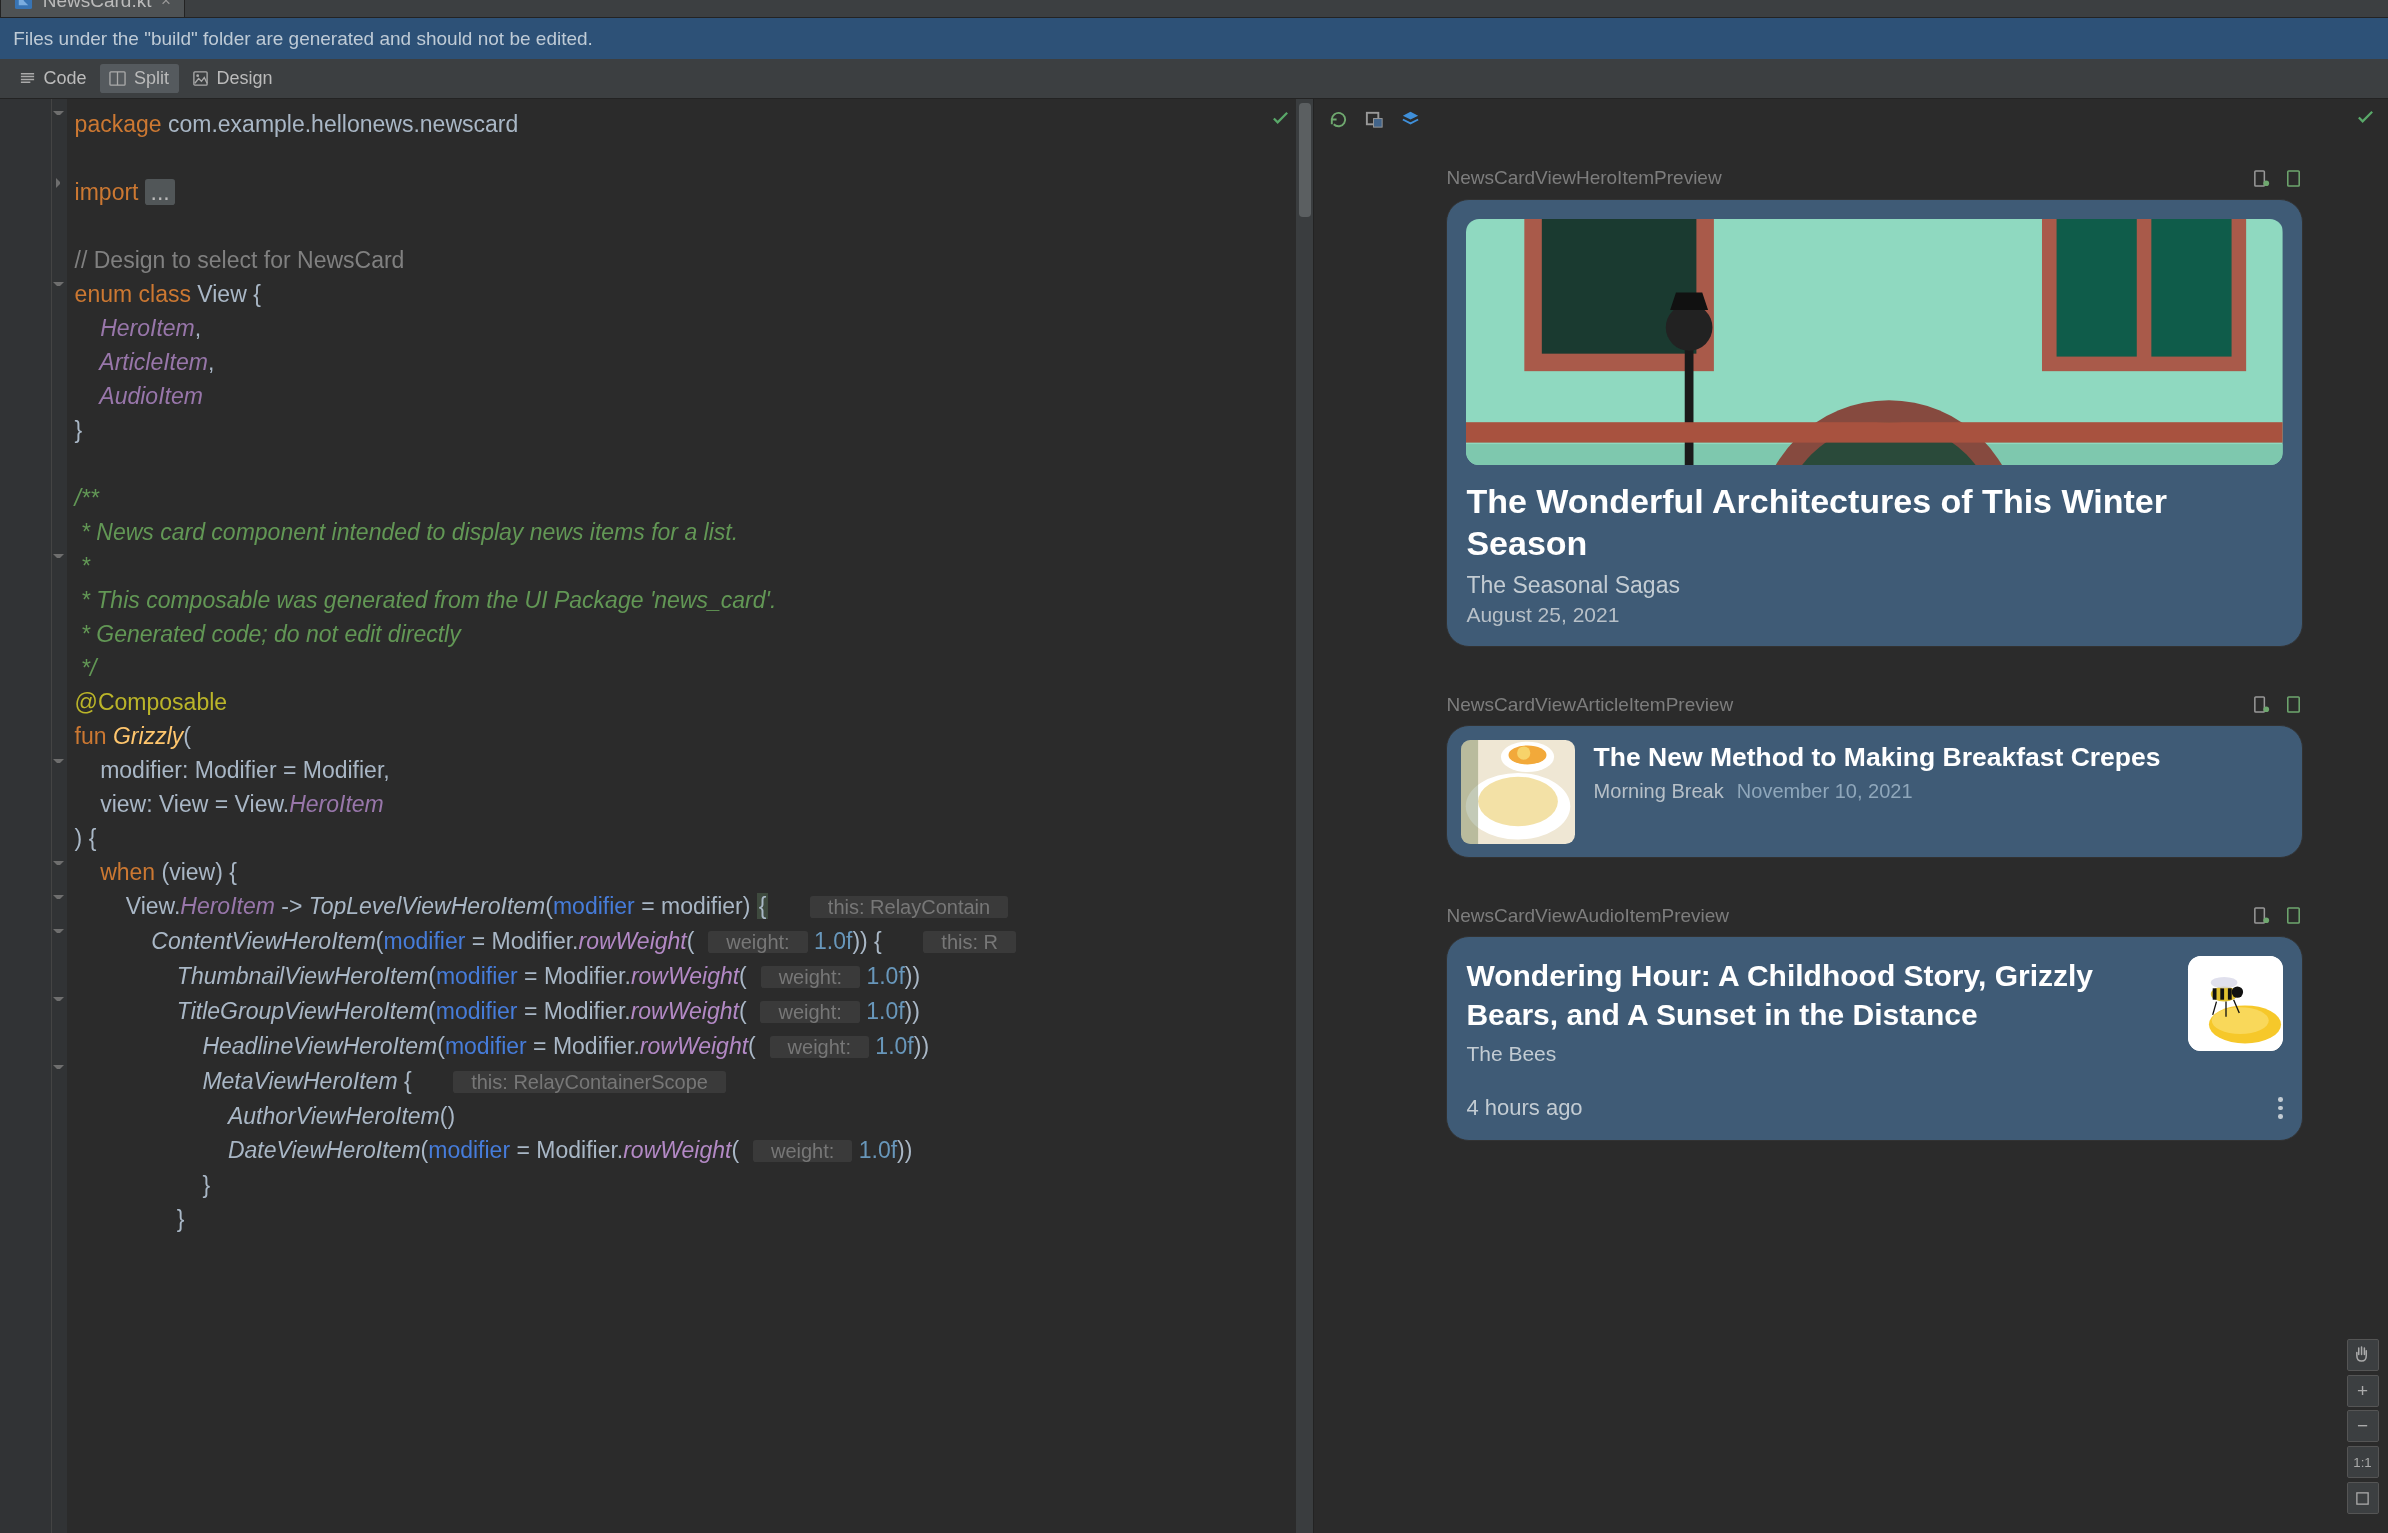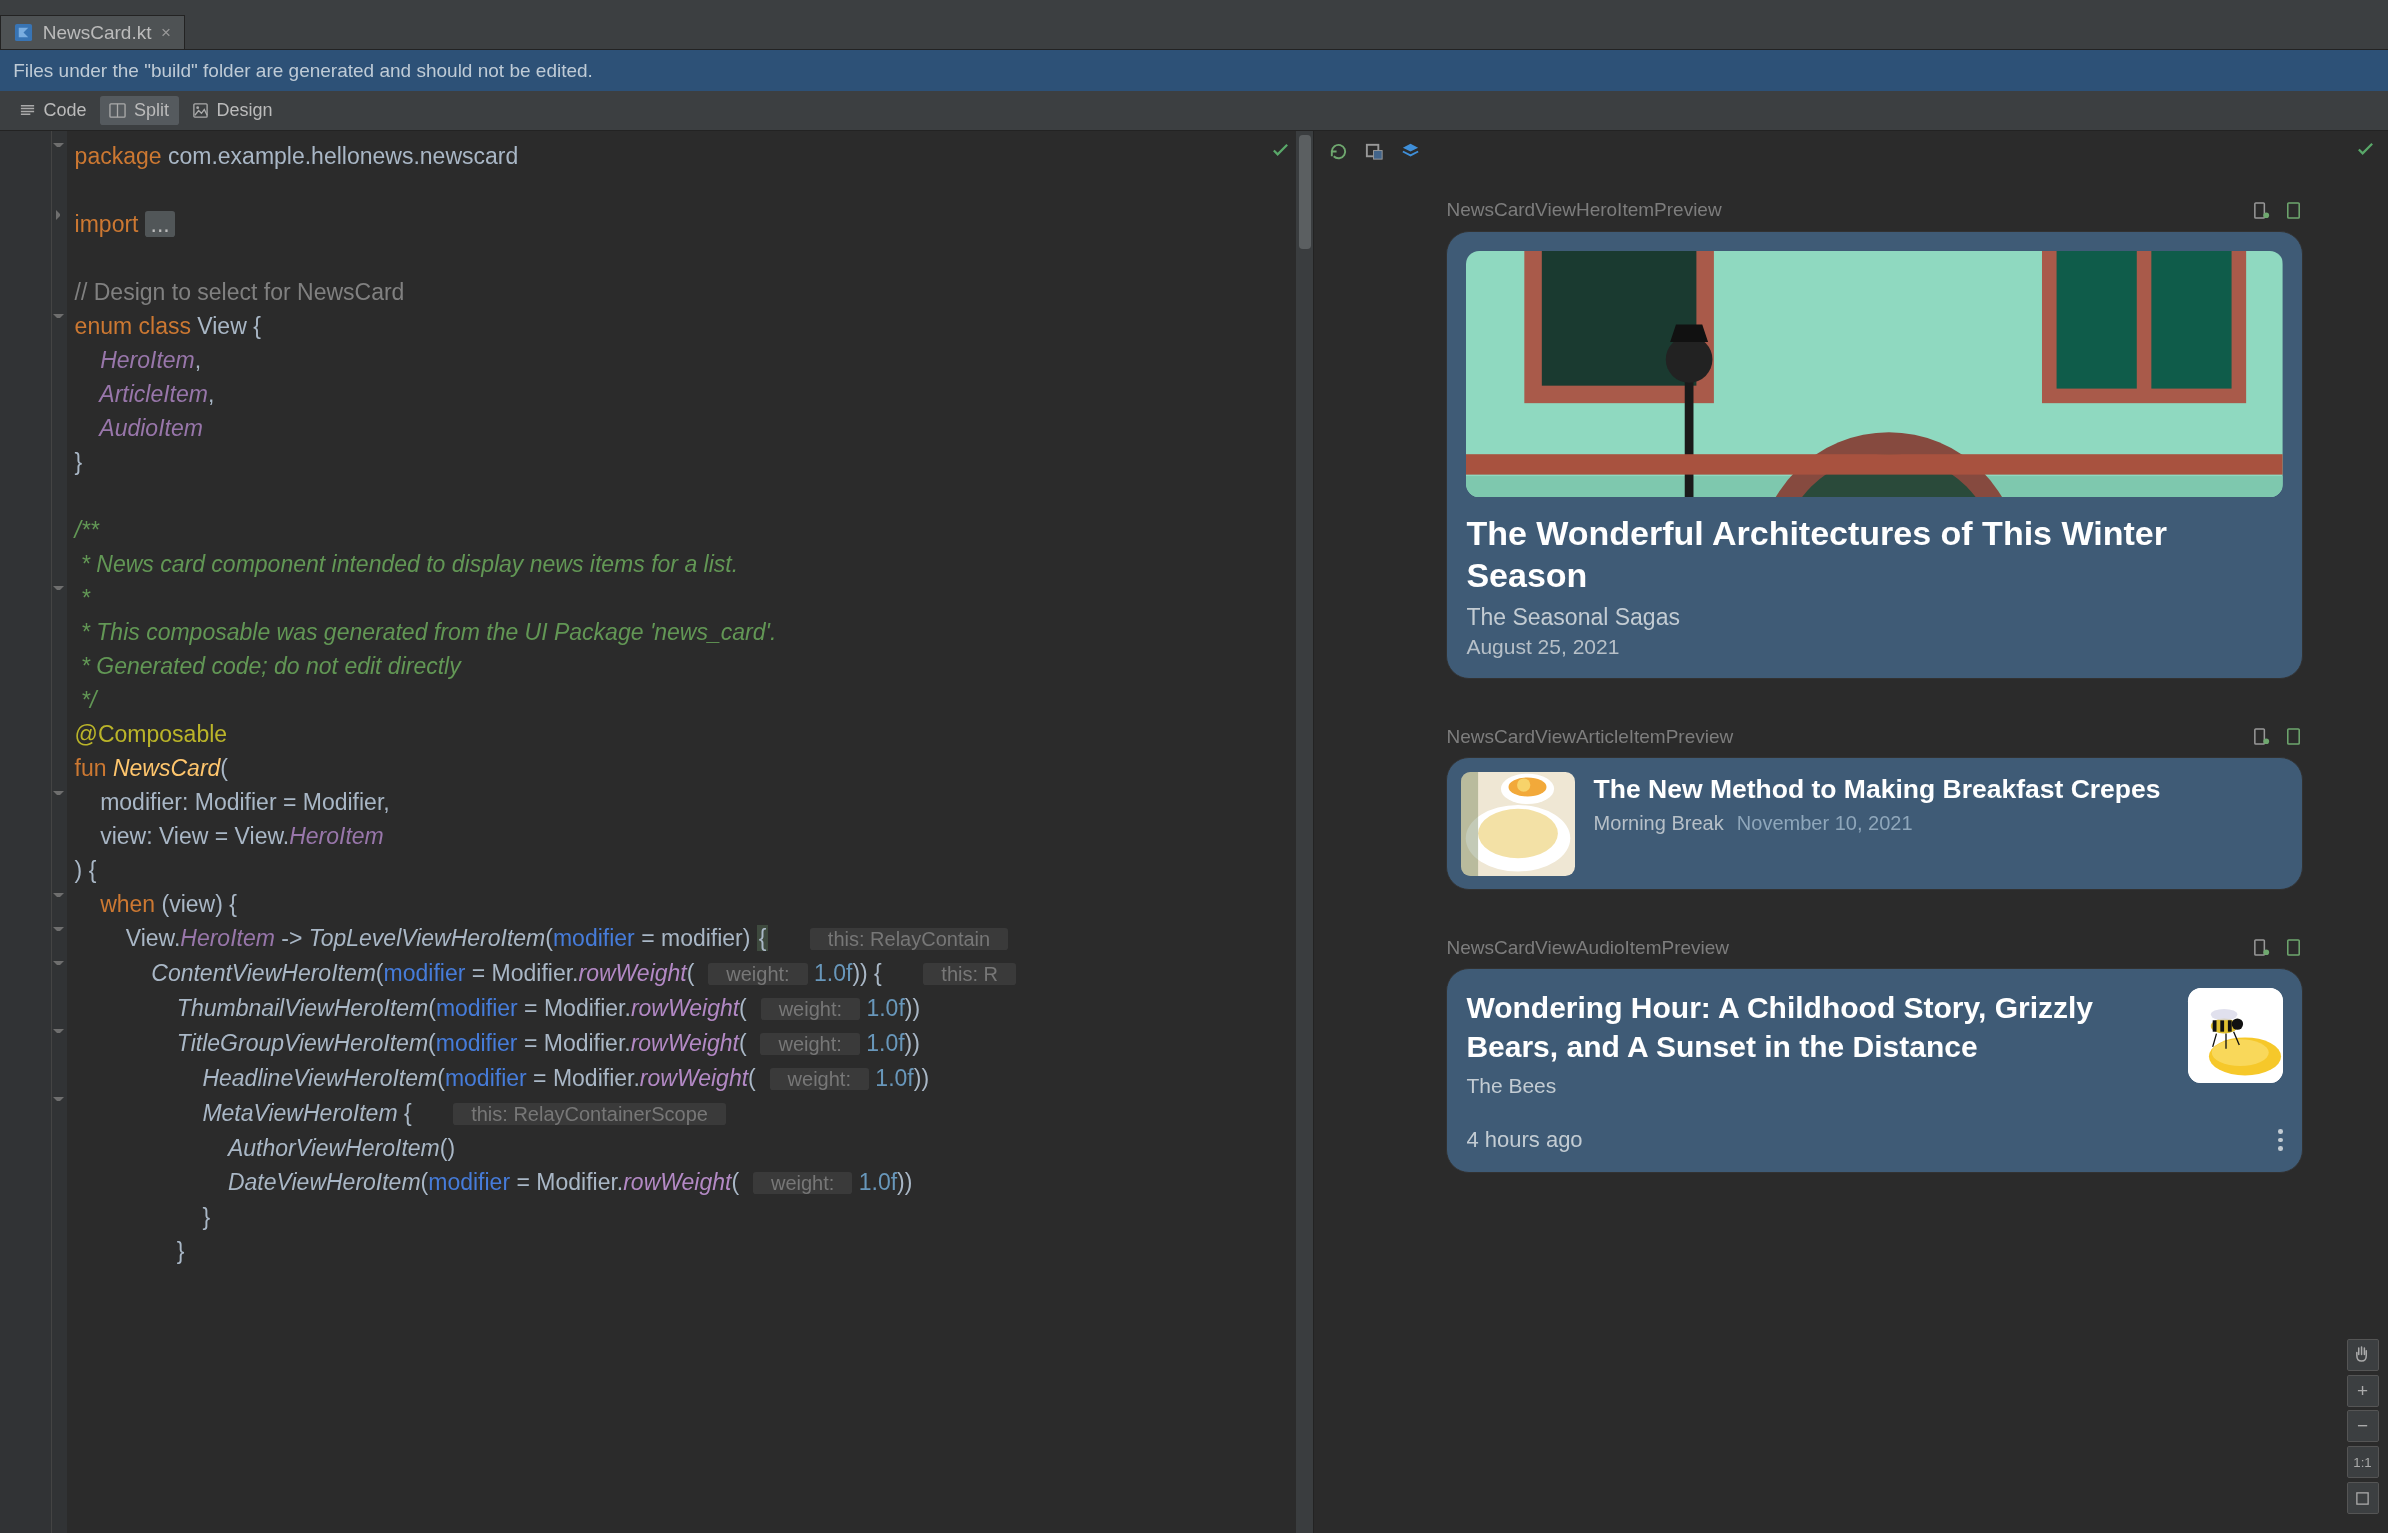--- a/index.html
+++ b/index.html
@@ -27,21 +27,21 @@
     --preview-bg:#2b2b2b;
     --preview-label:#7d7d7d;
     --white:#fff;
     --light:#cfd3d6;
     --accent:#4a88c7;
   }
   *{box-sizing:border-box;margin:0;padding:0;font-family:"Segoe UI",Arial,sans-serif;}
   html,body{height:100%;background:var(--bg);color:var(--text);}
   body{display:flex;flex-direction:column;overflow:hidden;}
   
-  .tab-bar{height:50px;background:var(--bg3);display:flex;align-items:flex-end;border-bottom:0.9px solid #232323;}
+  .tab-bar{height:18px;background:var(--bg3);display:flex;align-items:flex-end;border-bottom:0.9px solid #232323;}
   .tab{display:flex;align-items:center;gap:9.5px;padding:0 13.2px;height:34px;background:#4e5254;color:#bbb;font-size:19px;border-top-left-radius:0;border:0.9px solid #232323;border-bottom:none;}
   .tab .kt-ico{width:19px;height:19px;display:inline-flex;}
   .tab .close{color:#999;font-size:17px;}
   
   .banner{background:var(--banner);color:#bfcbd6;font-size:19px;padding:9.5px 13.2px;}
   
   .switch-row{height:40px;background:var(--bg3);display:flex;justify-content:flex-start;align-items:center;gap:3.8px;padding:0 9.5px;border-bottom:0.9px solid #232323;}
   .switch{display:flex;align-items:center;gap:7.6px;color:#bbb;font-size:18px;padding:3.8px 9.5px;border-radius:2.8px;}
   .switch.active{background:#555a5e;}
   .switch svg,.switch .ico{width:17px;height:17px;display:inline-flex;}
@@ -188,21 +188,21 @@
 <span class="mem">    AudioItem</span>
 <span>}</span>
 
 <span class="doc">/**</span>
 <span class="doc"> * News card component intended to display news items for a list.</span>
 <span class="doc"> *</span>
 <span class="doc"> * This composable was generated from the UI Package 'news_card'.</span>
 <span class="doc"> * Generated code; do not edit directly</span>
 <span class="doc"> */</span>
 <span class="an">@Composable</span>
-<span class="kw">fun </span><span class="fn">NewsCard</span><span>(</span>
+<span class="kw">fun </span><span class="fn">Grizzly</span><span>(</span>
 <span>    modifier: Modifier = Modifier,</span>
 <span>    view: View = View.</span><span class="mem">HeroItem</span>
 <span>) {</span>
 <span class="kw">    when </span><span>(view) {</span>
 <span>        View.</span><span class="mem">HeroItem</span><span> -&gt; </span><span class="it">TopLevelViewHeroItem</span><span>(</span><span class="param" style="color:#467cda">modifier</span><span> = modifier) </span><span class="hl">{</span>   <span class="hint">this: RelayContain</span>
 <span>            </span><span class="it">ContentViewHeroItem</span><span>(</span><span style="color:#467cda">modifier</span><span> = Modifier.</span><span class="it" style="color:#b389c5">rowWeight</span><span>(</span> <span class="hint">weight:</span><span class="num"> 1.0f</span><span>)) {</span>   <span class="hint">this: R</span>
 <span>                </span><span class="it">ThumbnailViewHeroItem</span><span>(</span><span style="color:#467cda">modifier</span><span> = Modifier.</span><span class="it" style="color:#b389c5">rowWeight</span><span>(</span> <span class="hint">weight:</span><span class="num"> 1.0f</span><span>))</span>
 <span>                </span><span class="it">TitleGroupViewHeroItem</span><span>(</span><span style="color:#467cda">modifier</span><span> = Modifier.</span><span class="it" style="color:#b389c5">rowWeight</span><span>(</span> <span class="hint">weight:</span><span class="num"> 1.0f</span><span>)) </span>
 <span>                    </span><span class="it">HeadlineViewHeroItem</span><span>(</span><span style="color:#467cda">modifier</span><span> = Modifier.</span><span class="it" style="color:#b389c5">rowWeight</span><span>(</span> <span class="hint">weight:</span><span class="num"> 1.0f</span><span>))</span>
 <span>                    </span><span class="it">MetaViewHeroItem</span><span> {</span>   <span class="hint">this: RelayContainerScope</span>

